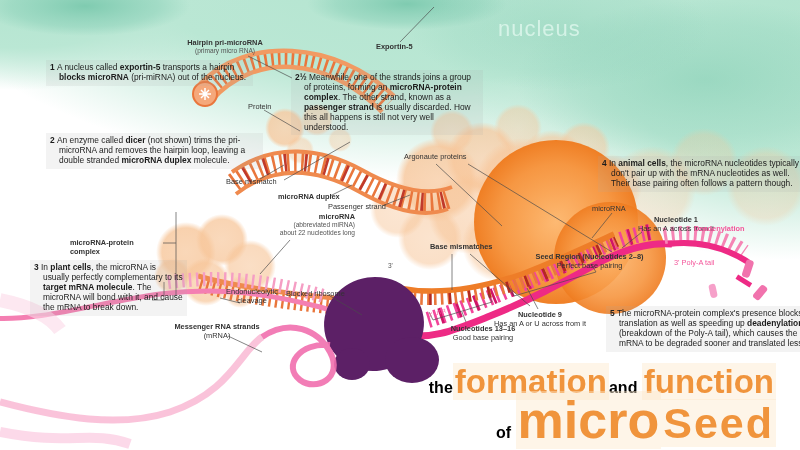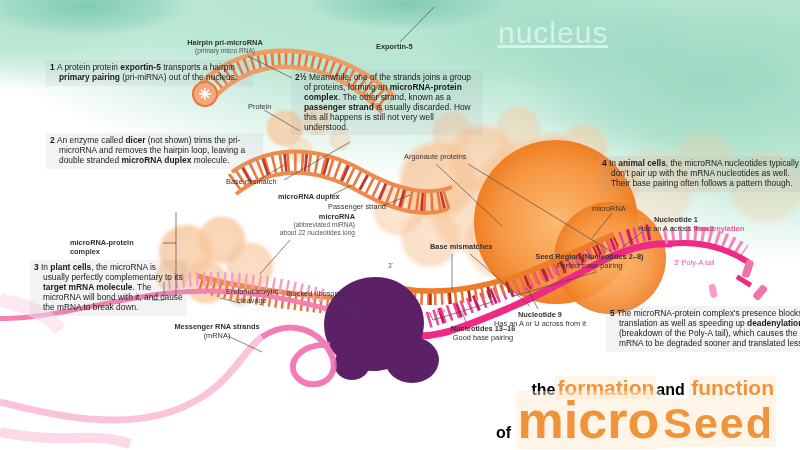--- a/index.html
+++ b/index.html
@@ -8,26 +8,26 @@
   #art{position:absolute;left:0;top:0;}
   .step{position:absolute;font-size:8.4px;line-height:1.18;color:#1c1c1c;
         background:rgba(170,170,170,.14);padding:3px 4px 3px 13px;text-indent:-9px;}
   .step span{font-weight:normal;}
   .lbl{position:absolute;font-size:7.4px;line-height:1.22;color:#333;}
   .ctr{text-align:center;}
   .rgt{text-align:right;}
   .b{font-weight:bold;}
   .tiny{font-size:6.6px;color:#555;}
   .pink{color:#f4569b;}
-  .nucleus{position:absolute;left:498px;top:16px;font-size:30px;letter-spacing:1px;
-           color:rgba(240,255,248,.62);text-decoration:underline;}
+  .nucleus{position:absolute;left:498px;top:16px;font-size:22px;letter-spacing:1px;
+           color:rgba(240,255,248,.62);}
   .title{position:absolute;right:24px;bottom:4px;text-align:right;font-weight:bold;
          color:#f0943c;line-height:1;}
   .t-sm{font-size:16px;color:#000000;font-weight:bold;}
-  .t-big{font-size:21px;background:rgba(252,232,205,.45);padding:0 2px;}
+  .t-big{font-size:33px;background:rgba(252,232,205,.45);padding:0 2px;}
   .t-huge{font-size:52px;background:rgba(252,232,205,.45);padding:0 2px;}
   .t-rnas{font-size:43px;letter-spacing:2px;}
   .tl2{margin-top:-4px;}
 </style>
 </head>
 <body>
 
 <div id="stage">
 
 <svg id="art" width="800" height="450" viewBox="0 0 800 450">
@@ -179,21 +179,21 @@
     <path d="M538,309 L527,288"></path>
     <path d="M433,320 L492,302 M433,320 L429,312 M492,302 L488,294 M462,312 L466,322"></path>
     <path d="M330,296 L362,315"></path>
     <path d="M240,303 L220,298"></path>
     <path d="M228,336 L262,352"></path>
   </g>
 </svg>
 
 <div class="nucleus">nucleus</div>
 
-<div class="step" style="left:46px;top:60px;width:190px;"><span style="font-weight: bold;">1 </span><span>A protein protein </span><span style="font-weight: bold;">exportin-5</span><span> transports a hairpin </span><span style="font-weight: bold;">primary pairing</span><span> (pri-miRNA) out of the nucleus.</span></div>
+<div class="step" style="left:46px;top:60px;width:190px;"><span style="font-weight: bold;">1 </span><span>A nucleus called </span><span style="font-weight: bold;">exportin-5</span><span> transports a hairpin </span><span style="font-weight: bold;">blocks microRNA</span><span> (pri-miRNA) out of the nucleus.</span></div>
 <div class="step" style="left:46px;top:133px;width:200px;"><span style="font-weight: bold;">2 </span><span>An enzyme called </span><span style="font-weight: bold;">dicer</span><span> (not shown) trims the pri-microRNA and removes the hairpin loop, leaving a double stranded </span><span style="font-weight: bold;">microRNA duplex</span><span> molecule.</span></div>
 <div class="step" style="left:291px;top:70px;width:175px;"><span style="font-weight: bold;">2½ </span><span>Meanwhile, one of the strands joins a group of proteins, forming an </span><span style="font-weight: bold;">microRNA-protein complex</span><span>. The other strand, known as a </span><span style="font-weight: bold;">passenger strand</span><span> is usually discarded. How this all happens is still not very well understood.</span></div>
 <div class="step" style="left:30px;top:260px;width:140px;"><span style="font-weight: bold;">3 </span><span>In </span><span style="font-weight: bold;">plant cells</span><span>, the microRNA is usually perfectly complementary to its </span><span style="font-weight: bold;">target mRNA molecule</span><span>. The microRNA will bond with it, and cause the mRNA to break down.</span></div>
 <div class="step" style="left:598px;top:156px;width:190px;"><span style="font-weight: bold;">4 </span><span>In </span><span style="font-weight: bold;">animal cells</span><span>, the microRNA nucleotides typically don't pair up with the mRNA nucleotides as well. Their base pairing often follows a pattern though.</span></div>
 <div class="step" style="left:606px;top:306px;width:188px;"><span style="font-weight: bold;">5 </span><span>The microRNA-protein complex's presence blocks translation as well as speeding up </span><span style="font-weight: bold;">deadenylation</span><span> (breakdown of the Poly-A tail), which causes the mRNA to be degraded sooner and translated less.</span></div>
 
 <div class="lbl ctr" style="left:150px;top:38px;width:150px;">
   <div class="b">Hairpin pri-microRNA</div>
   <div class="tiny">(primary micro RNA)</div>
 </div>

